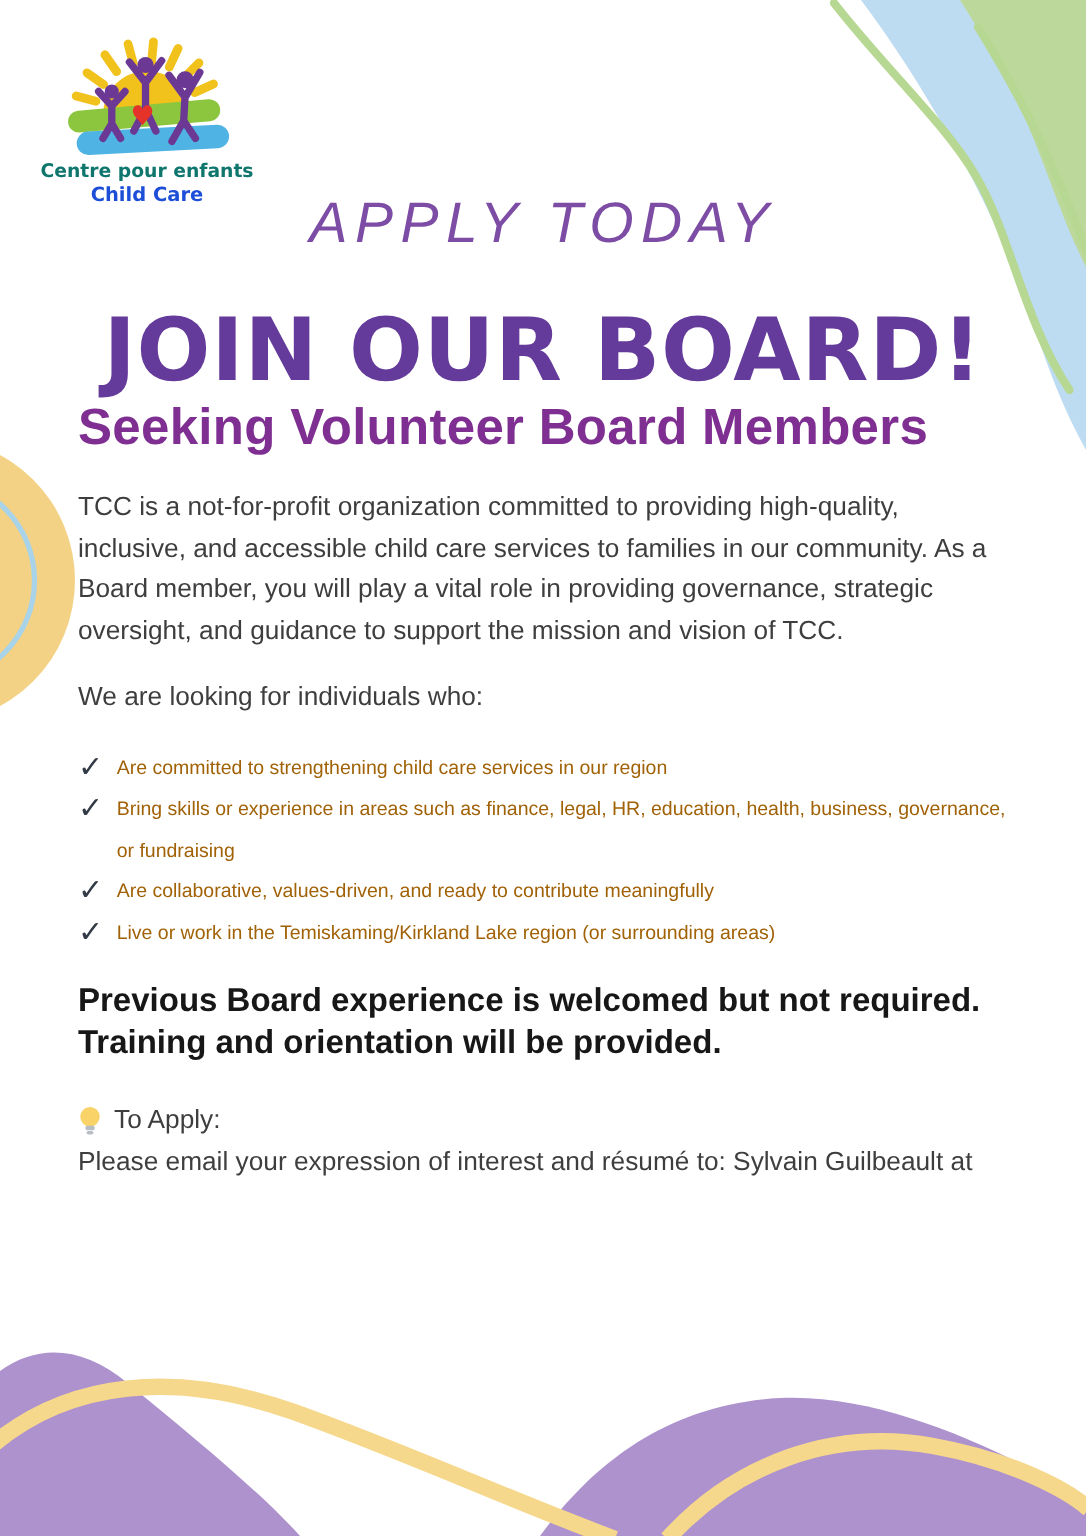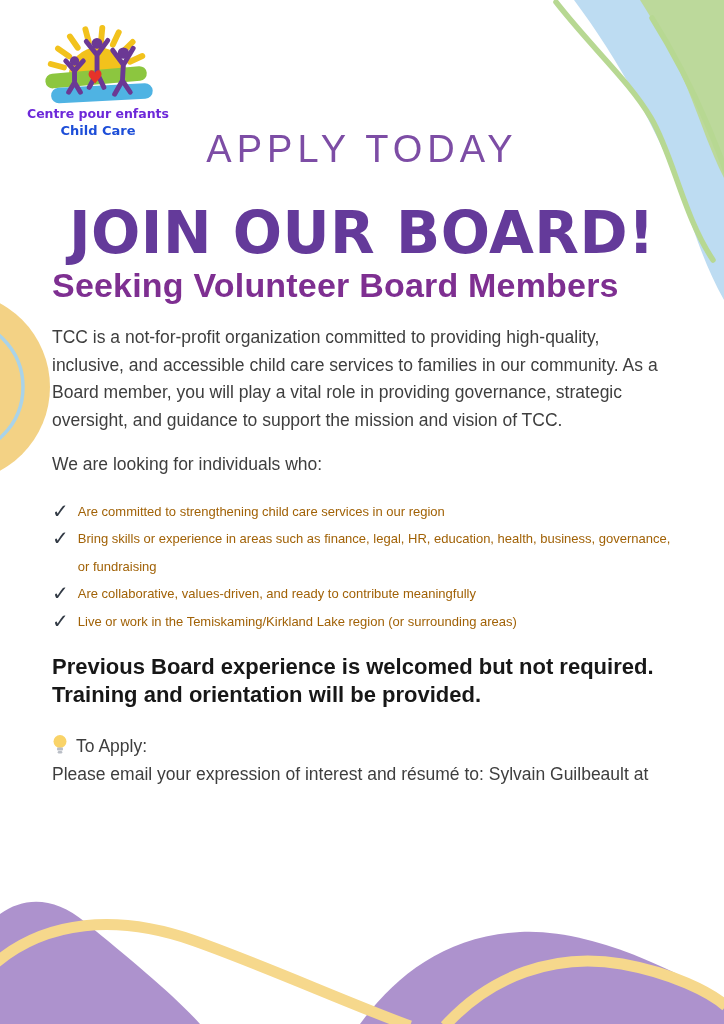--- a/index.html
+++ b/index.html
@@ -11,30 +11,31 @@
     font-family:"Liberation Sans", sans-serif;
   }
   
   .decor{position:absolute;pointer-events:none;}
   .decor-topright{top:0;right:0;}
   .decor-leftcircle{top:292px;left:0;}
   .decor-bottom{bottom:0;left:0;}
   
   .logo{position:absolute;top:14px;left:22px;width:152px;text-align:center;}
   .logo svg{display:block;margin:0 auto;}
-  .logo-line1{font-family:"DejaVu Sans",sans-serif;font-weight:700;font-size:12.5px;color:#6d28d9;margin-top:2px;}
+  .logo-line1{font-family:"DejaVu Sans",sans-serif;font-weight:700;font-size:12.5px;color:#0f766e;margin-top:2px;}
   .logo-line2{font-family:"DejaVu Sans",sans-serif;font-weight:800;font-size:18px;color:#55b7e8;margin-top:1px;}
   .logo-line3{font-family:"DejaVu Sans",sans-serif;font-weight:700;font-size:13px;color:#1d4ed8;margin-top:2px;}
   
   .kicker{
     position:absolute;top:128px;left:0;right:0;
     text-align:center;
     font-size:38px;letter-spacing:5px;
     color:#7d4da5;font-weight:400;
     white-space:nowrap;
+    font-style:italic;
   }
   .title{
     position:absolute;top:180px;left:0;right:0;
     text-align:center;
     font-family:"DejaVu Sans",sans-serif;
     font-size:58px;font-weight:800;letter-spacing:0.5px;
     color:#643a9a;
     white-space:nowrap;
     margin-top:19px;
   }
@@ -57,21 +58,21 @@
     font-family:"DejaVu Sans",sans-serif;
     font-size:20px;line-height:27.5px;font-weight:700;
     color:#323a45;margin-right:9px;
   }
   .check-text{font-size:13px;line-height:27.5px;color:#a16207;}
   .bold-note{
     margin-top:18px;width:616px;
     font-weight:700;font-size:22px;line-height:28px;color:#171717;
   }
   .apply{margin-top:24px;}
-  .apply-label{display:flex;align-items:flex-start;font-size:17.5px;line-height:27.5px;color:#3e3e3e;}
+  .apply-label{display:flex;align-items:center;font-size:17.5px;line-height:27.5px;color:#3e3e3e;}
   .bulb{margin-right:8px;position:relative;top:1px;}
   .apply-line{font-size:17.5px;line-height:27.5px;color:#3e3e3e;}
 </style>
 </head>
 <body>
 
 <div class="page">
 
   <svg class="decor decor-topright" width="220" height="330" viewBox="0 0 220 330">
     <path d="M70,0 L220,0 L220,300 C195,255 186,215 172,180 C155,135 115,60 70,0 Z" fill="#bddcf2"></path>

